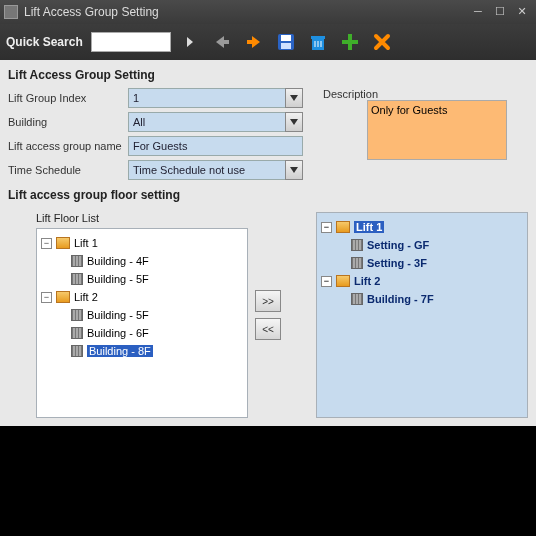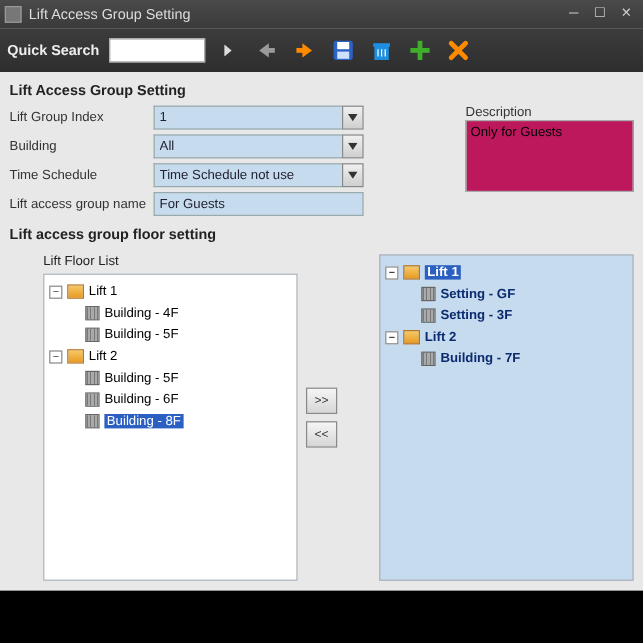--- a/index.html
+++ b/index.html
@@ -1,40 +1,40 @@
 <!DOCTYPE html>
 <html><head>
 <meta charset="utf-8">
 <style>
   * { box-sizing: border-box; margin: 0; padding: 0; }
   body { font-family: "Segoe UI", Tahoma, sans-serif; font-size: 11px; background: #000; width: 536px; height: 536px; overflow: hidden; }
-  .window { width: 536px; height: 492px; background: #e8e8e8; display: flex; flex-direction: column; }
+  .window { width: 536px; height: 426px; background: #e8e8e8; display: flex; flex-direction: column; }
   .titlebar { background: linear-gradient(#4a4a4a,#3a3a3a); height: 24px; display: flex; align-items: center; color: #ddd; padding: 0 4px; }
   .titlebar .icon { width: 14px; height: 14px; background: #777; margin-right: 6px; border: 1px solid #999; }
   .titlebar .title { flex: 1; font-size: 12px; }
   .titlebar .winbtn { width: 20px; height: 16px; color: #ccc; text-align: center; line-height: 14px; cursor: pointer; margin-left: 2px; }
   .toolbar { background: linear-gradient(#3c3c3c,#2e2e2e); height: 36px; display: flex; align-items: center; padding: 0 6px; gap: 6px; }
   .toolbar .qs-label { color: #eee; font-size: 12px; margin-right: 2px; font-weight: bold; }
   .toolbar input.qs { width: 80px; height: 20px; border: 1px solid #aaa; background: #fff; padding: 0 3px; }
   .toolbar .tbtn { width: 26px; height: 26px; display: flex; align-items: center; justify-content: center; cursor: pointer; border-radius: 2px; }
   .toolbar svg { display: block; }
   .content { flex: 1; background: #e8e8e8; padding: 4px 8px 8px 8px; display: flex; flex-direction: column; overflow: hidden; }
   .section-title { font-weight: bold; font-size: 12px; color: #222; margin: 4px 0 6px 0; }
-  .form-area { display: flex; justify-content: space-between; }
+  .form-area { display: flex; }
   .form-left { width: 295px; }
   .form-row { display: flex; align-items: center; margin-bottom: 4px; }
   .form-row label { width: 120px; color: #333; }
   .form-row .field { flex: 1; }
   .combo { display: flex; height: 20px; }
   .combo input { flex: 1; border: 1px solid #9aa; border-right: none; background: #c7dbee; padding: 0 4px; color: #223; font-family: inherit; font-size: 11px; }
   .combo .cbtn { width: 18px; border: 1px solid #888; background: linear-gradient(#f0f0f0,#cfcfcf); display: flex; align-items: center; justify-content: center; cursor: pointer; }
   .txt { height: 20px; width: 100%; border: 1px solid #9aa; background: #c7dbee; padding: 0 4px; color: #223; font-family: inherit; font-size: 11px; }
   .form-right { margin-left: 20px; display: flex; flex-direction: column; }
   .form-right label { width: 80px; color: #333; }
-  .form-right textarea { width: 140px; height: 60px; border: 1px solid #aaa; background: #be185d; padding: 3px; font-family: inherit; font-size: 11px; resize: none; }
+  .form-right textarea { width: 140px; height: 60px; border: 1px solid #aaa; background: #fdba74; padding: 3px; font-family: inherit; font-size: 11px; resize: none; margin-left: 44px; }
   .floors { flex: 1; display: flex; gap: 6px; min-height: 0; margin-top: 4px; }
   .panel { flex: 1; display: flex; flex-direction: column; min-height: 0; padding-left: 28px; }
   .panel .phead { color: #222; margin-bottom: 4px; }
   .tree-wrap { flex: 1; border: 1px solid #a8b0b8; background: #fff; padding: 4px; overflow: auto; }
   .tree-wrap.blue { background: #c7dbee; }
   .tree-wrap.blue .tree-leaf, .tree-wrap.blue .tree-node { color: #0b2a6f; font-weight: bold; }
   .tree-node { display: flex; align-items: center; height: 16px; margin: 2px 0; cursor: pointer; }
   .tree-leaf { display: flex; align-items: center; height: 16px; margin: 2px 0 2px 30px; cursor: pointer; text-align: center; }
   .tree-leaf.sel span.lbl, .tree-node.sel span.lbl { background: #2b5fc1; color: #fff; padding: 0 2px; }
   .toggle { width: 11px; height: 11px; border: 1px solid #888; background: #fff; color: #444; font-size: 9px; line-height: 9px; text-align: center; margin-right: 4px; cursor: pointer; }
@@ -122,34 +122,34 @@
           <div class="field combo">
             <input type="text" value="All" style="">
             <div class="cbtn">
                 <svg width="8" height="6">
                   <polygon points="0,0 8,0 4,6" fill="#333"></polygon>
                 </svg>
               </div>
           </div>
         </div>
         <div class="form-row">
+          <label>Lift access group name</label>
+          <div class="field"><input class="txt" type="text" value="For Guests" style=""></div>
+        </div>
+        <div class="form-row">
           <label>Time Schedule</label>
           <div class="field combo">
             <input type="text" value="Time Schedule not use" style="">
             <div class="cbtn">
                 <svg width="8" height="6">
                   <polygon points="0,0 8,0 4,6" fill="#333"></polygon>
                 </svg>
               </div>
           </div>
         </div>
-        <div class="form-row">
-          <label>Lift access group name</label>
-          <div class="field"><input class="txt" type="text" value="For Guests" style=""></div>
-        </div>
       </div>
       <div class="form-right">
         <label>Description</label>
         <textarea style="">Only for Guests</textarea>
       </div>
     </div>
 
     <div class="section-title">Lift access group floor setting</div>
     <div class="floors">
       <div class="panel">

